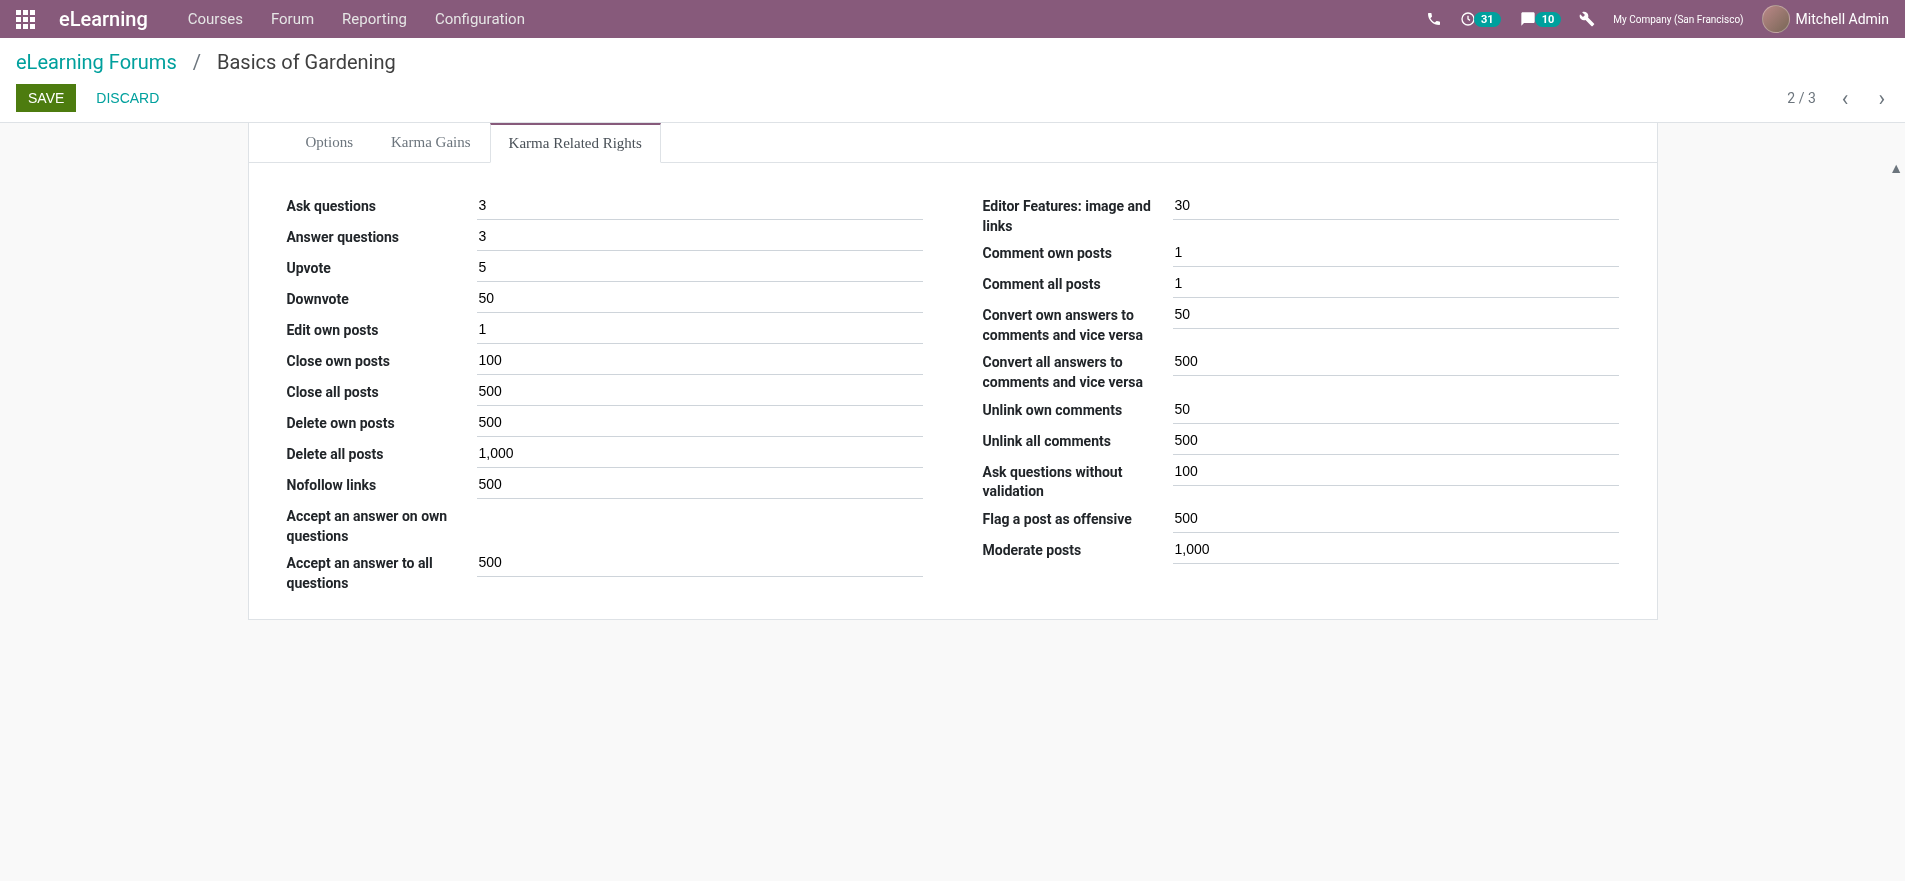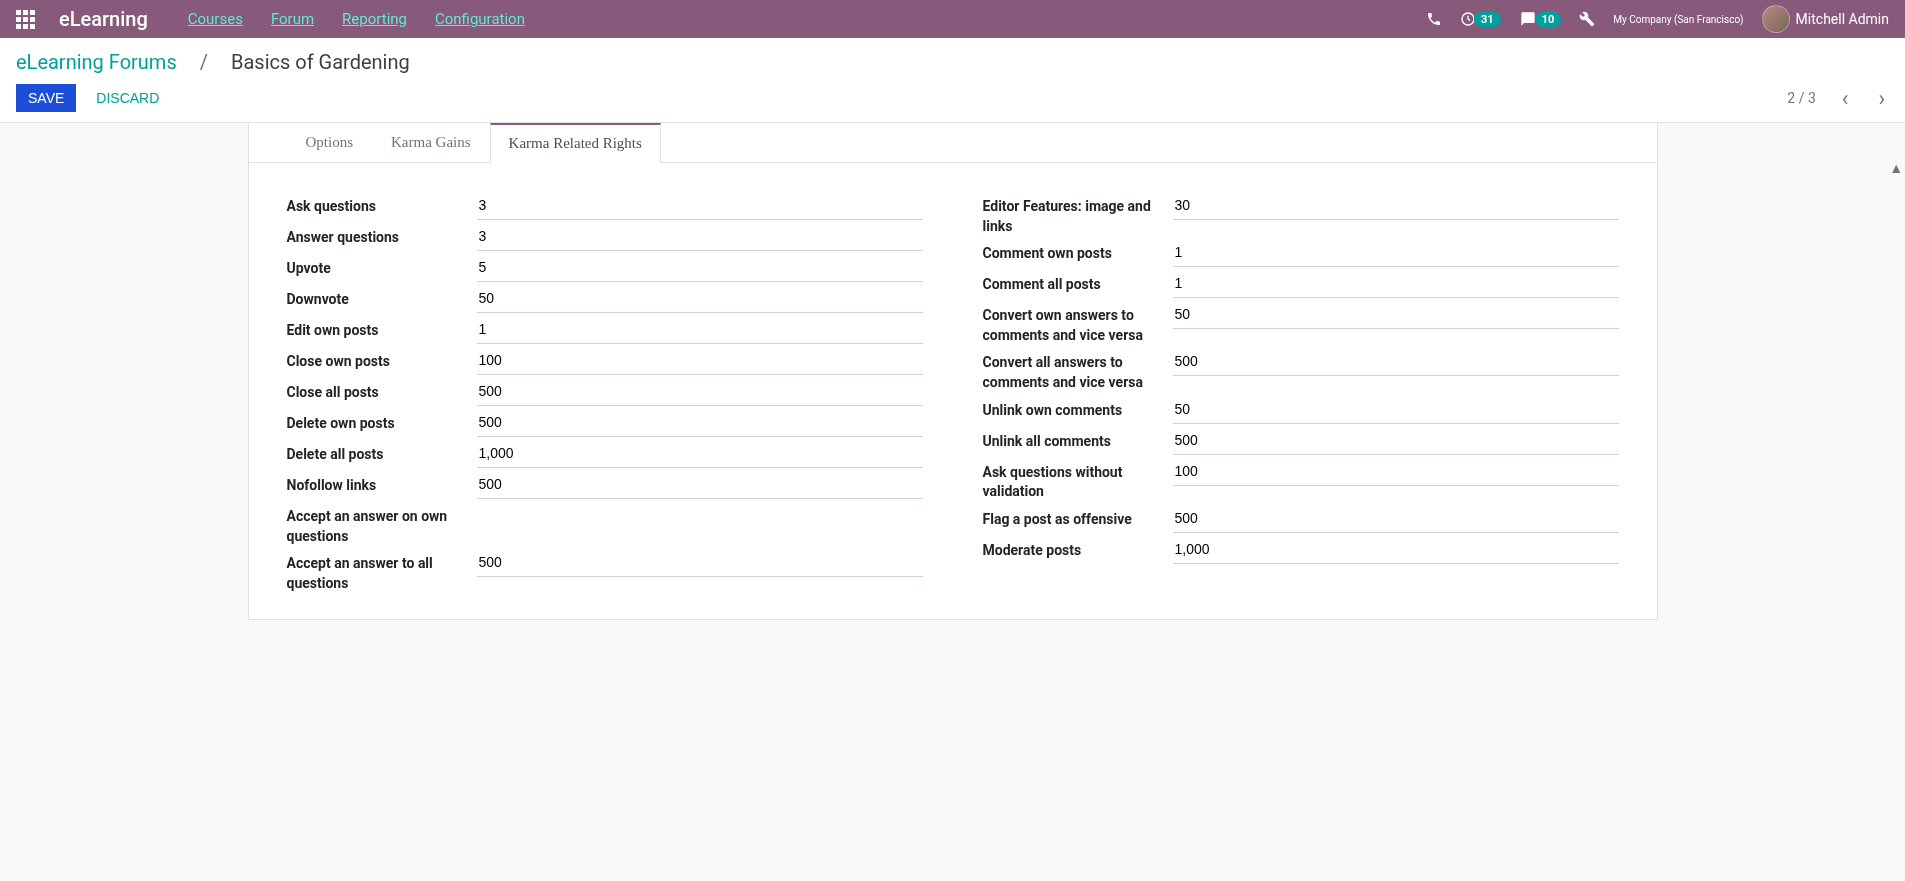--- a/index.html
+++ b/index.html
@@ -22,21 +22,21 @@
     display: grid;
     grid-template-columns: repeat(3, 5px);
     grid-template-rows: repeat(3, 5px);
     gap: 2px;
     margin-right: 24px;
     cursor: pointer;
   }
   .apps-icon span { background: #fff; width: 5px; height: 5px; }
   .brand { font-size: 20px; font-weight: 500; margin-right: 40px; }
   .nav-menu { display: flex; gap: 28px; }
-  .nav-item { color: #5eead4; cursor: pointer; font-size: 15px; text-decoration: underline; }
+  .nav-item { color: #e5e5e5; cursor: pointer; font-size: 15px; }
   .topbar-right { margin-left: auto; display: flex; align-items: center; gap: 18px; }
   .icon-btn { color: #fff; cursor: pointer; display:flex; align-items:center; position:relative; }
   .badge-pill {
     background: #00A09D;
     color: #fff;
     border-radius: 10px;
     font-size: 11px;
     font-weight: 700;
     padding: 1px 7px;
     margin-left: -2px;
@@ -48,30 +48,30 @@
     display:inline-block; margin-right:6px;
     border:1px solid rgba(255,255,255,.3);
   }
   .user-block { display:flex; align-items:center; cursor:pointer; }
 
   .control-panel {
     background: #fff;
     border-bottom: 1px solid #dee2e6;
     padding: 12px 16px 10px 16px;
   }
-  .breadcrumb { font-size: 20px; margin-bottom: 10px; display:flex; align-items:center; gap:23px;}
+  .breadcrumb { font-size: 20px; margin-bottom: 10px; display:flex; align-items:center; gap:16px;}
   .breadcrumb .link { color: #00A09D; cursor:pointer; }
   .breadcrumb .sep { color: #6c757d; }
   .breadcrumb .current { color: #404040; }
   .cp-row { display:flex; align-items:center; }
   .btn {
     border: none; padding: 6px 12px; font-size: 14px; font-weight:500;
     cursor: pointer; text-transform: uppercase;
   }
-  .btn-primary { background: #1d4ed8; color:#fff; }
+  .btn-primary { background: #4d7c0f; color:#fff; }
   .btn-link { background: transparent; color:#00A09D; margin-left:8px;}
   .pager { margin-left:auto; display:flex; align-items:center; gap:22px; color:#6c757d;}
   .pager-arrow { font-size: 22px; color:#6c757d; cursor:pointer; padding:0 4px;}
 
   .content-wrap { padding: 0; }
   .form-sheet {
     max-width: 1410px;
     margin: 0 auto;
     background: #fff;
     border: 1px solid #dee2e6;

